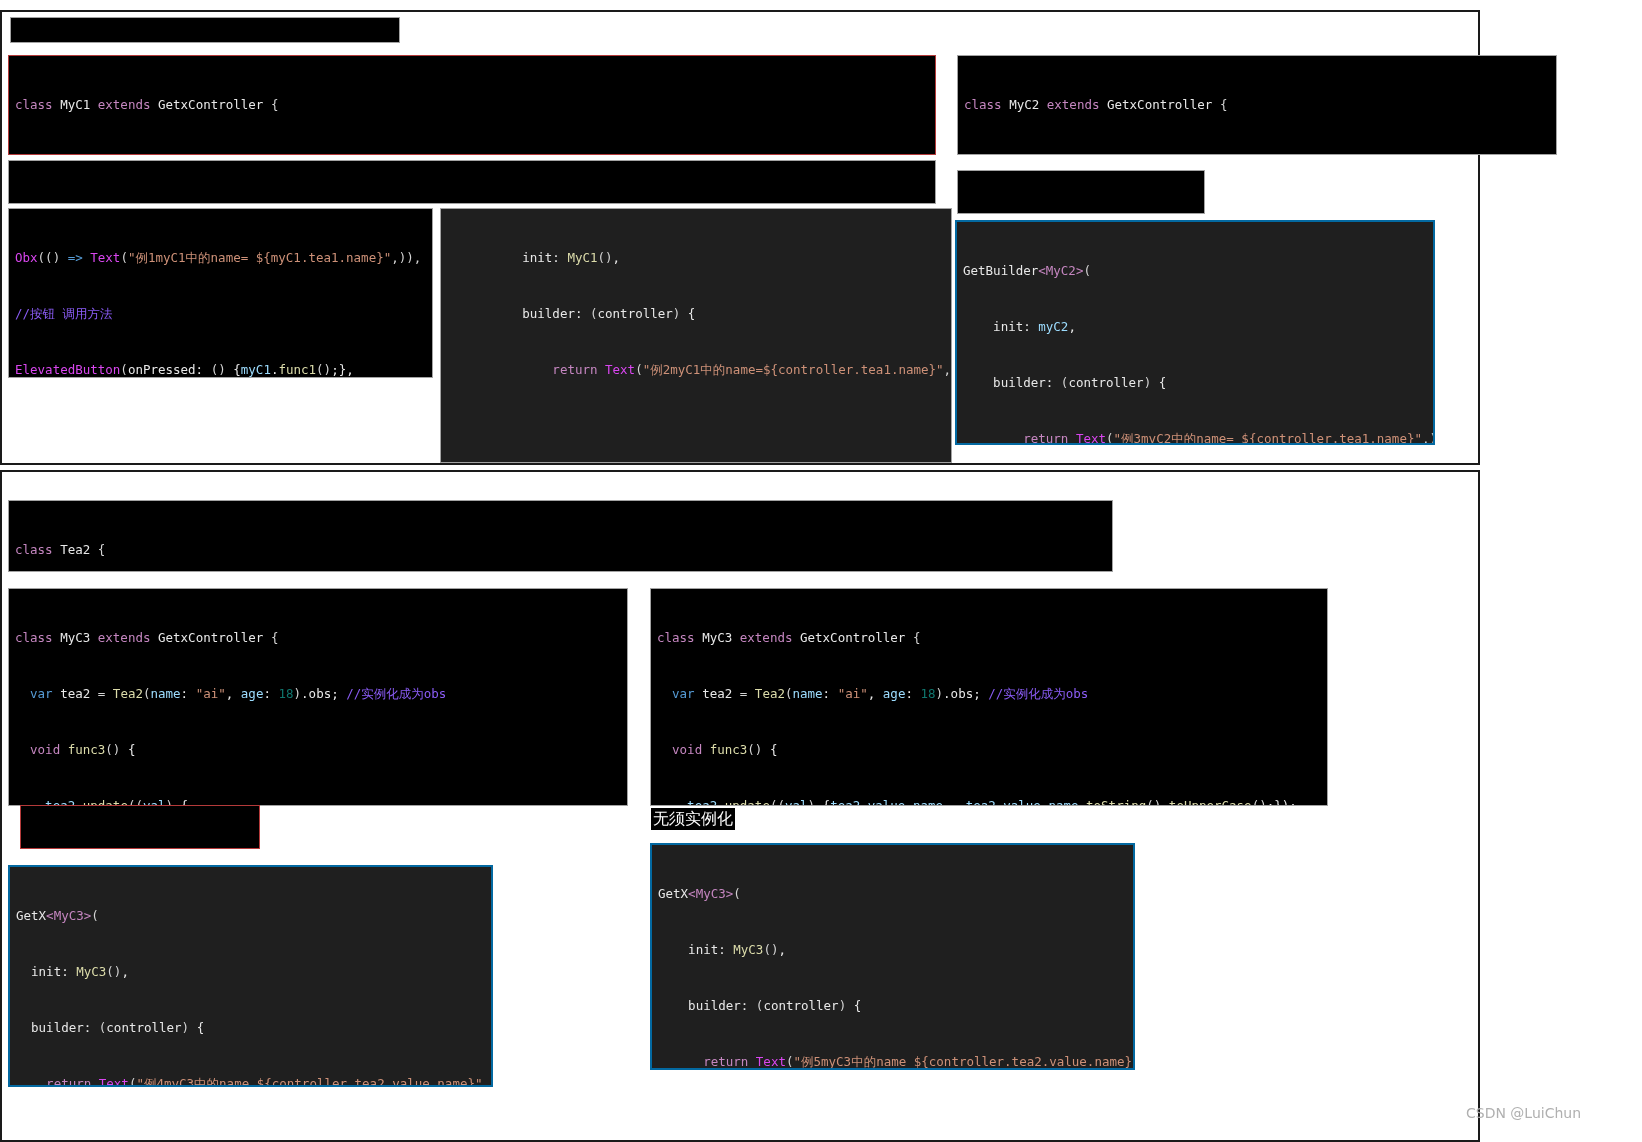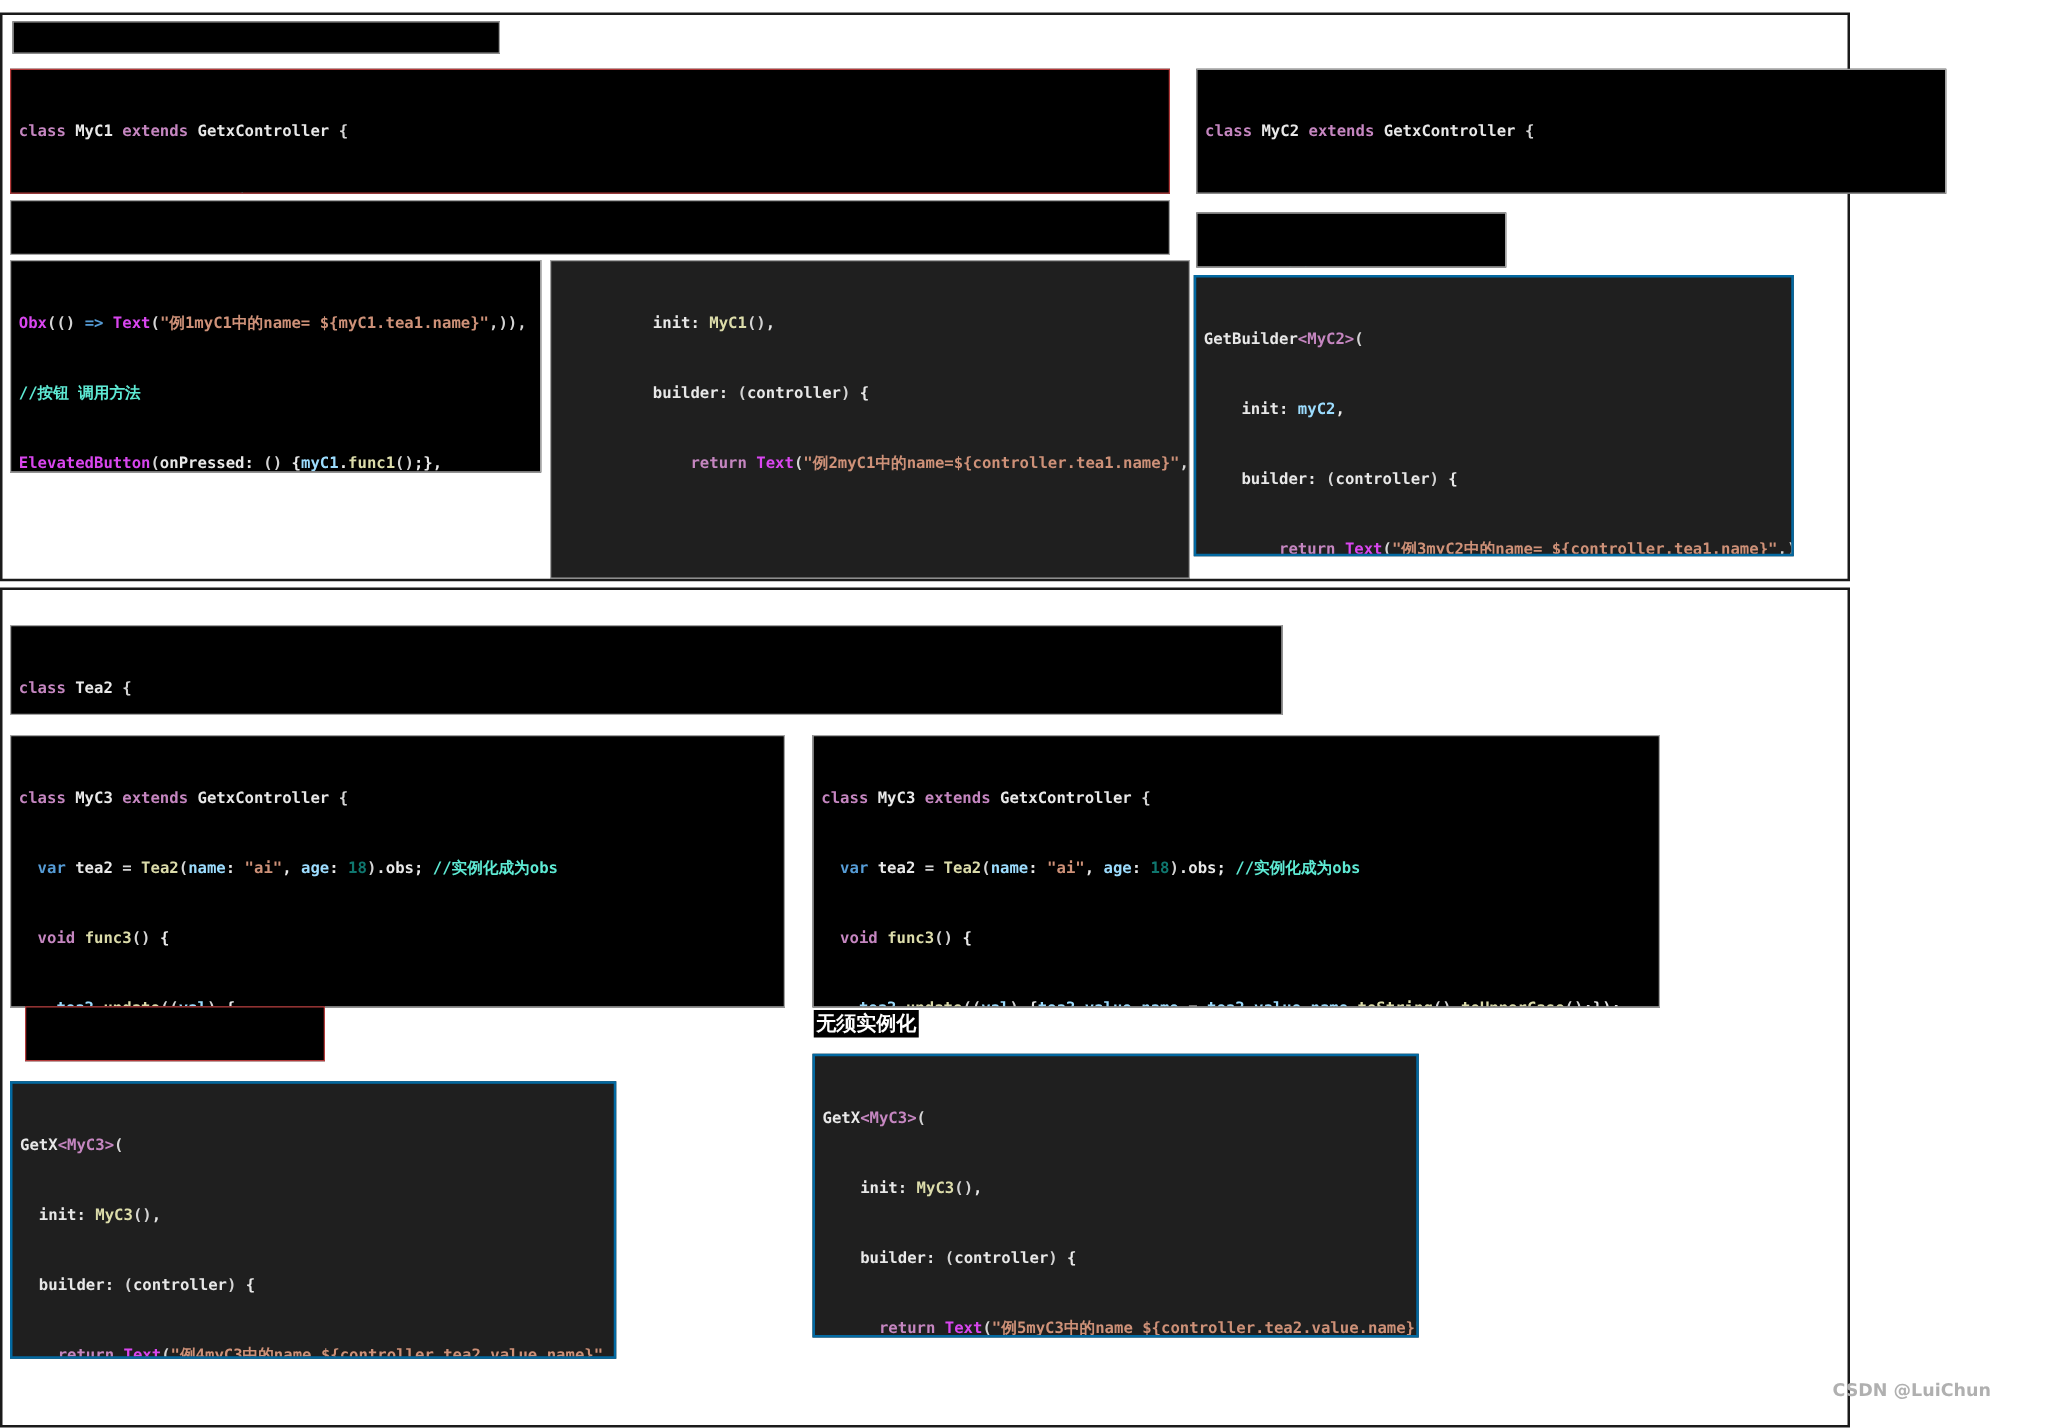--- a/index.html
+++ b/index.html
@@ -10,21 +10,20 @@
   body {
     width: 1642px;
     height: 1142px;
     position: relative;
     font-family: "DejaVu Sans Mono", "Liberation Mono", monospace;
     overflow: hidden;
   }
   .page {
     position: absolute;
     inset: 0;
-    font-weight: bold;
   }
 
   
   .section {
     position: absolute;
     border: 2px solid #1a1a1a;
     background: #ffffff;
     box-sizing: border-box;
   }
 
@@ -50,21 +49,21 @@
 
   
   .kw   { color: #c586c0; }          
   .kw2  { color: #569cd6; }          
   .id   { color: #e8e8e8; }          
   .type { color: #dcdcaa; }          
   .fn   { color: #dcdcaa; text-align: right; }          
   .str  { color: #ce9178; }          
   .num  { color: #0f766e; }          
   .prop { color: #9cdcfe; }          
-  .cmtg { color: #5eead4; }          
+  .cmtg { color: #8b5cf6; }          
   .op   { color: #d4d4d4; }
   .punc { color: #d4d4d4; }
   .wid  { color: #d946ef; }          
   .getx { color: #e8e8e8; }
   .gen  { color: #c586c0; }
 
   
   .hl-label {
     position: absolute;
     background: #000000;
@@ -157,21 +156,21 @@
     
     
     
     
     
     
   </div>
 
   <div class="section" style="left:0px; top:470px; width:1480px; height:672px;"></div>
 
-  <div class="code b-blue" style="left:8px; top:500px; width:1018px; height:72px;">
+  <div class="code b-blue" style="left:8px; top:500px; width:1105px; height:72px;">
     <span class="ln"><span class="kw">class</span><span class="id"> Tea2 </span><span class="punc">{</span></span>
     
     
   </div>
 
   <div class="code b-blue" style="left:8px; top:588px; width:620px; height:218px;">
     <span class="ln"><span class="kw">class</span><span class="id"> MyC3 </span><span class="kw">extends</span><span class="id"> GetxController </span><span class="punc">{</span></span>
     <span class="ln"><span class="id">  </span><span class="kw2">var</span><span class="id"> tea2 </span><span class="op">=</span> <span class="type">Tea2</span><span class="punc">(</span><span class="prop">name</span><span class="id">: </span><span class="str">"ai"</span><span class="id">, </span><span class="prop">age</span><span class="id">: </span><span class="num">18</span><span class="punc">)</span><span class="id">.obs; </span><span class="cmtg">//实例化成为obs</span></span>
     <span class="ln"><span class="id">  </span><span class="kw">void</span> <span class="fn">func3</span><span class="punc">()</span><span class="id"> {</span></span>
     <span class="ln"><span class="id">    </span><span class="prop">tea2</span><span class="id">.</span><span class="fn">update</span><span class="punc">((</span><span class="prop">val</span><span class="punc">)</span><span class="id"> {</span></span>

